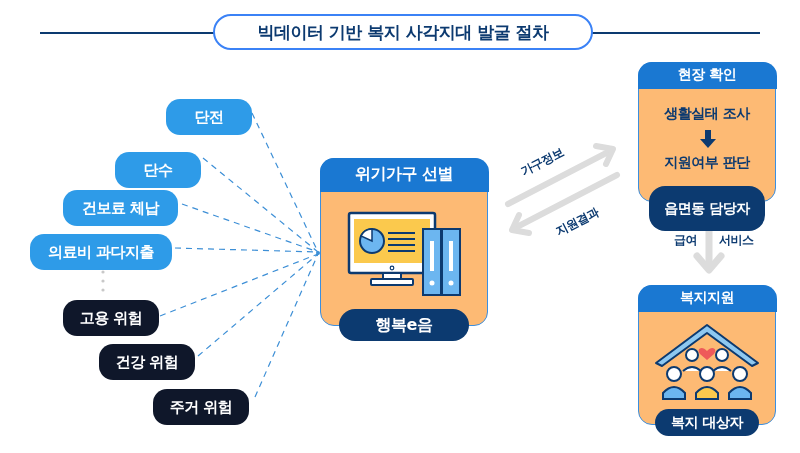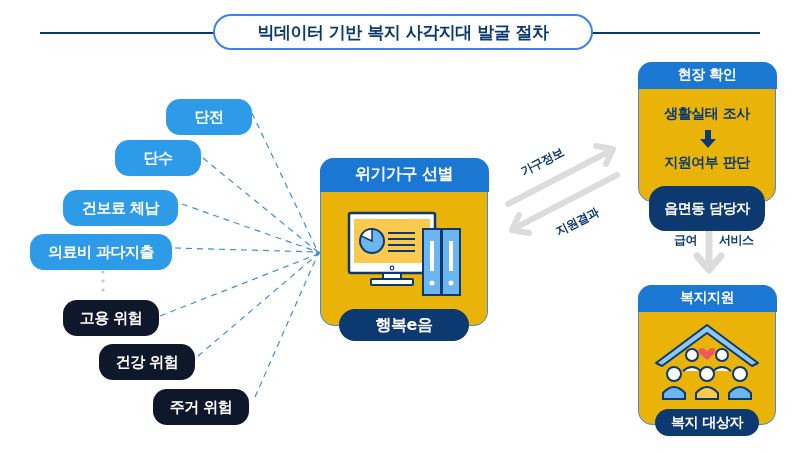--- a/index.html
+++ b/index.html
@@ -2,21 +2,21 @@
 <html><head>
 <meta charset="utf-8">
 <style>
   html,body{margin:0;padding:0;background:#fff;}
   body{width:800px;height:453px;position:relative;overflow:hidden;font-family:"DejaVu Sans","Liberation Sans",sans-serif;}
   .title-line{position:absolute;top:32px;height:2px;background:#0c3a70;}
   .title-pill{position:absolute;left:213px;top:14px;width:380px;height:36px;border:2px solid #3b82f6;border-radius:20px;background:#fff;box-sizing:border-box;display:flex;align-items:center;justify-content:center;font-weight:bold;font-size:17px;color:#0c3a70;letter-spacing:-0.5px;}
   .pill{position:absolute;height:36px;border-radius:14px;color:#fff;font-weight:bold;font-size:15px;display:flex;align-items:center;justify-content:center;letter-spacing:-0.5px;box-sizing:border-box;}
   .pill.light{background:#2e9be8;}
   .pill.dark{background:#0f172a;}
-  .card{position:absolute;border:1.5px solid #3b8fe0;border-radius:14px;background:#eab308;box-sizing:border-box;overflow:visible;}
+  .card{position:absolute;border:1.5px solid #3b8fe0;border-radius:14px;background:#fdba74;box-sizing:border-box;overflow:visible;}
   .card-head{position:absolute;left:-1.5px;right:-1.5px;top:-1.5px;border-radius:14px 14px 0 0;background:#1a78d2;color:#fff;font-weight:bold;display:flex;align-items:center;justify-content:center;letter-spacing:-0.5px;}
   .card-foot{position:absolute;background:#0c3a70;color:#fff;font-weight:bold;border-radius:16px;display:flex;align-items:center;justify-content:center;letter-spacing:-0.5px;}
   .txt{position:absolute;color:#0c3a70;font-weight:bold;letter-spacing:-0.5px;}
   svg{position:absolute;left:0;top:0;}
 </style>
 </head>
 <body>
 
 <div class="title-line" style="left:40px;width:175px;"></div>
 <div class="title-line" style="left:591px;width:169px;"></div>
@@ -49,21 +49,21 @@
     <polyline points="529,233 512,230 519,215"></polyline>
   </g>
 
   <g stroke="#dcdcdc" stroke-width="7" fill="none" stroke-linecap="round" stroke-linejoin="round">
     <line x1="709" y1="216" x2="709" y2="268"></line>
     <polyline points="697,256 709,270 721,256"></polyline>
   </g>
 </svg>
 
 <div class="pill light" style="left:166px;top:99px;width:86px;">단전</div>
-<div class="pill light" style="left:115px;top:140px;width:86px;">단수</div>
+<div class="pill light" style="left:115px;top:152px;width:86px;">단수</div>
 <div class="pill light" style="left:63px;top:190px;width:115px;">건보료 체납</div>
 <div class="pill light" style="left:30px;top:234px;width:142px;">의료비 과다지출</div>
 
 <div class="pill dark" style="left:63px;top:300px;width:96px;">고용 위험</div>
 <div class="pill dark" style="left:99px;top:344px;width:96px;">건강 위험</div>
 <div class="pill dark" style="left:153px;top:389px;width:96px;">주거 위험</div>
 
 <div class="card" style="left:320px;top:158px;width:168px;height:168px;">
   <div class="card-head" style="height:34px;font-size:16px;">위기가구 선별</div>
   <svg width="130" height="90" viewBox="0 0 130 90" style="left:22px;top:50px;">

